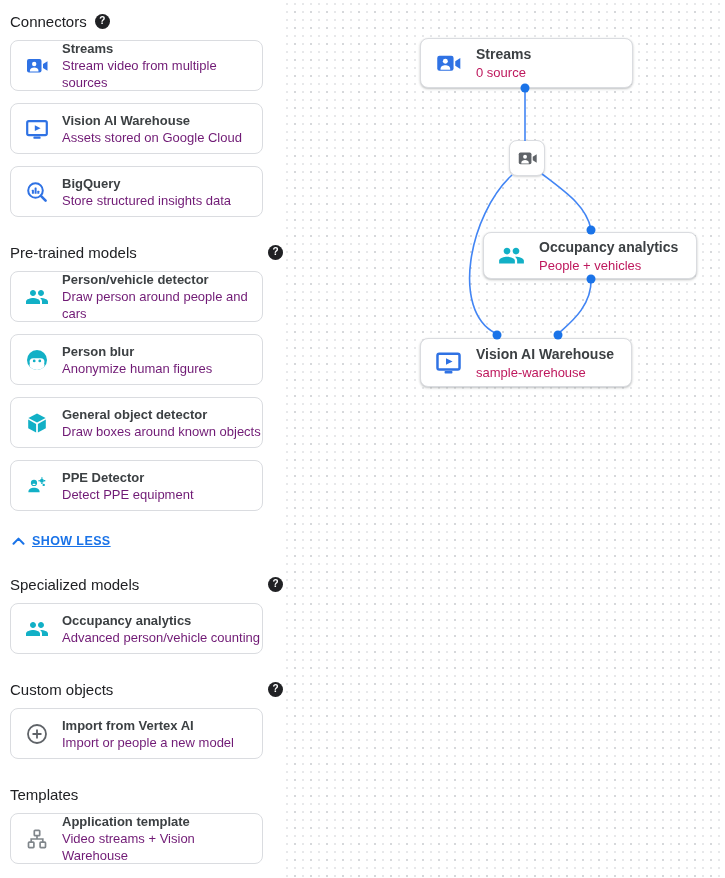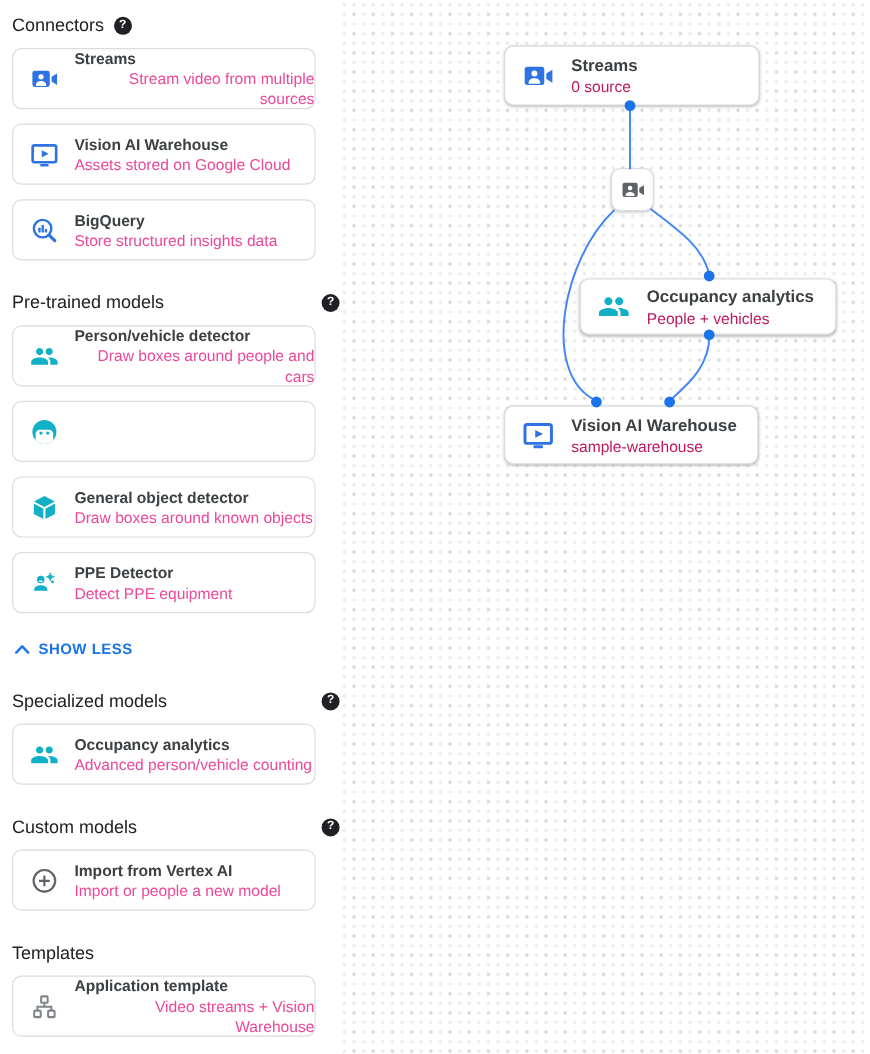--- a/index.html
+++ b/index.html
@@ -14,30 +14,30 @@
   .section-head.mt { margin-top:26px;justify-content:space-between; }
   .help { width:15px; height:15px; border-radius:50%; background:#202124; color:#fff;
     font-size:10px; font-weight:bold; display:inline-flex; align-items:center;
     justify-content:center; line-height:1; cursor:pointer; }
   .card { width:253px; height:51px; border:1px solid #dadce0; border-radius:8px;
     background:#fff; display:flex; align-items:center; gap:13px; padding-left:14px;
     margin-top:12px; cursor:pointer; }
   .card:first-of-type { margin-top:10px; }
   .sec-gap { margin-top:10px; }
   .card-title { font-size:13px; font-weight:bold; color:#3c4043; line-height:17px; }
-  .card-sub { font-size:13px; color:#ec4899; line-height:17px;text-align:right; }
+  .card-sub { font-size:13px; color:#701a75; line-height:17px; }
   .icon { width:24px; height:24px; flex:0 0 24px; display:inline-flex; }
   .icon svg { width:100%; height:100%; }
   .blue { color:#2f72e4; }
   .teal { color:#12b0c6; }
   .grey { color:#5f6368; }
   .ltgrey { color:#80868b; }
   .show-less { display:flex; align-items:center; gap:7px; margin:22px 0 0 2px;
     color:#1a73e8; font-size:12.5px; font-weight:bold; letter-spacing:.4px;
-    cursor:pointer; height:16px; }
+    cursor:pointer; height:16px;text-decoration:underline; }
 
   
   .canvas { position:absolute; left:283px; top:0; width:442px; height:878px;
     background-color:#fff;
     background-image:
       radial-gradient(circle,#d6d8db 1.1px,transparent 1.5px),
       radial-gradient(circle,#e7e8ea 1.1px,transparent 1.5px);
     background-size:16px 16px,8px 8px;
     background-position:4px 4px,0 0; }
   .edges { position:absolute; left:0; top:0; width:442px; height:878px; z-index:2;
@@ -121,41 +121,45 @@
   </div>
 
   <div class="card sec-gap">
     <span class="icon teal">
       <svg viewBox="0 0 24 24" fill="currentColor">
           <path d="M16 11c1.66 0 2.99-1.34 2.99-3S17.66 5 16 5c-1.66 0-3 1.34-3 3s1.34 3 3 3zm-8 0c1.66 0 2.99-1.34 2.99-3S9.66 5 8 5C6.34 5 5 6.34 5 8s1.34 3 3 3zm0 2c-2.33 0-7 1.17-7 3.5V19h14v-2.5c0-2.33-4.67-3.5-7-3.5zm8 0c-.29 0-.62.02-.97.05 1.16.84 1.97 1.97 1.97 3.45V19h6v-2.5c0-2.33-4.67-3.5-7-3.5z"></path>
         </svg>
     </span>
     <div>
         <div class="card-title">Person/vehicle detector</div>
-    <div class="card-sub">Draw boxes around people and cars</div>
+    <div class="card-sub">Draw person around people and cars</div>
       </div>
   </div>
 
   <div class="card">
     <span class="icon teal">
       <svg viewBox="0 0 24 24">
           <defs>
             <clipPath id="faceclip">
               <circle cx="12" cy="12" r="10"></circle>
             </clipPath>
           </defs>
           <circle cx="12" cy="12" r="10" fill="currentColor"></circle>
           <g clip-path="url(#faceclip)">
             <rect x="4.6" y="10.2" width="14.8" height="7.4" rx="3.6" fill="#fff"></rect>
             <rect x="4.6" y="15.8" width="14.8" height="7" fill="#fff"></rect>
           </g>
           <circle cx="9.2" cy="12.9" r="1.4" fill="currentColor"></circle>
           <circle cx="14.8" cy="12.9" r="1.4" fill="currentColor"></circle>
         </svg>
     </span>
+    <div>
+        <div class="card-title">Person blur</div>
+    <div class="card-sub">Anonymize human figures</div>
+      </div>
   </div>
 
   <div class="card">
     <span class="icon teal">
       <svg viewBox="0 0 24 24" fill="currentColor">
           <path d="M12 2.4 L20.6 7 L12 11.6 L3.4 7 Z"></path>
           <path d="M3.2 8.6 L11.1 12.9 V21.6 L3.2 17.3 Z"></path>
           <path d="M20.8 8.6 L12.9 12.9 V21.6 L20.8 17.3 Z"></path>
         </svg>
     </span>
@@ -203,21 +207,21 @@
           <path d="M16 11c1.66 0 2.99-1.34 2.99-3S17.66 5 16 5c-1.66 0-3 1.34-3 3s1.34 3 3 3zm-8 0c1.66 0 2.99-1.34 2.99-3S9.66 5 8 5C6.34 5 5 6.34 5 8s1.34 3 3 3zm0 2c-2.33 0-7 1.17-7 3.5V19h14v-2.5c0-2.33-4.67-3.5-7-3.5zm8 0c-.29 0-.62.02-.97.05 1.16.84 1.97 1.97 1.97 3.45V19h6v-2.5c0-2.33-4.67-3.5-7-3.5z"></path>
         </svg>
     </span>
     <div>
         <div class="card-title">Occupancy analytics</div>
     <div class="card-sub">Advanced person/vehicle counting</div>
       </div>
   </div>
 
   <div class="section-head mt">
-    <span>Custom models</span>
+    <span>Custom objects</span>
     <span class="help">?</span>
   </div>
 
   <div class="card sec-gap">
     <span class="icon grey">
       <svg viewBox="0 0 24 24">
           <circle cx="12" cy="12" r="9" fill="none" stroke="currentColor" stroke-width="1.8"></circle>
           <path d="M12 7.5 V16.5 M7.5 12 H16.5" stroke="currentColor" stroke-width="1.8" fill="none"></path>
         </svg>
     </span>

